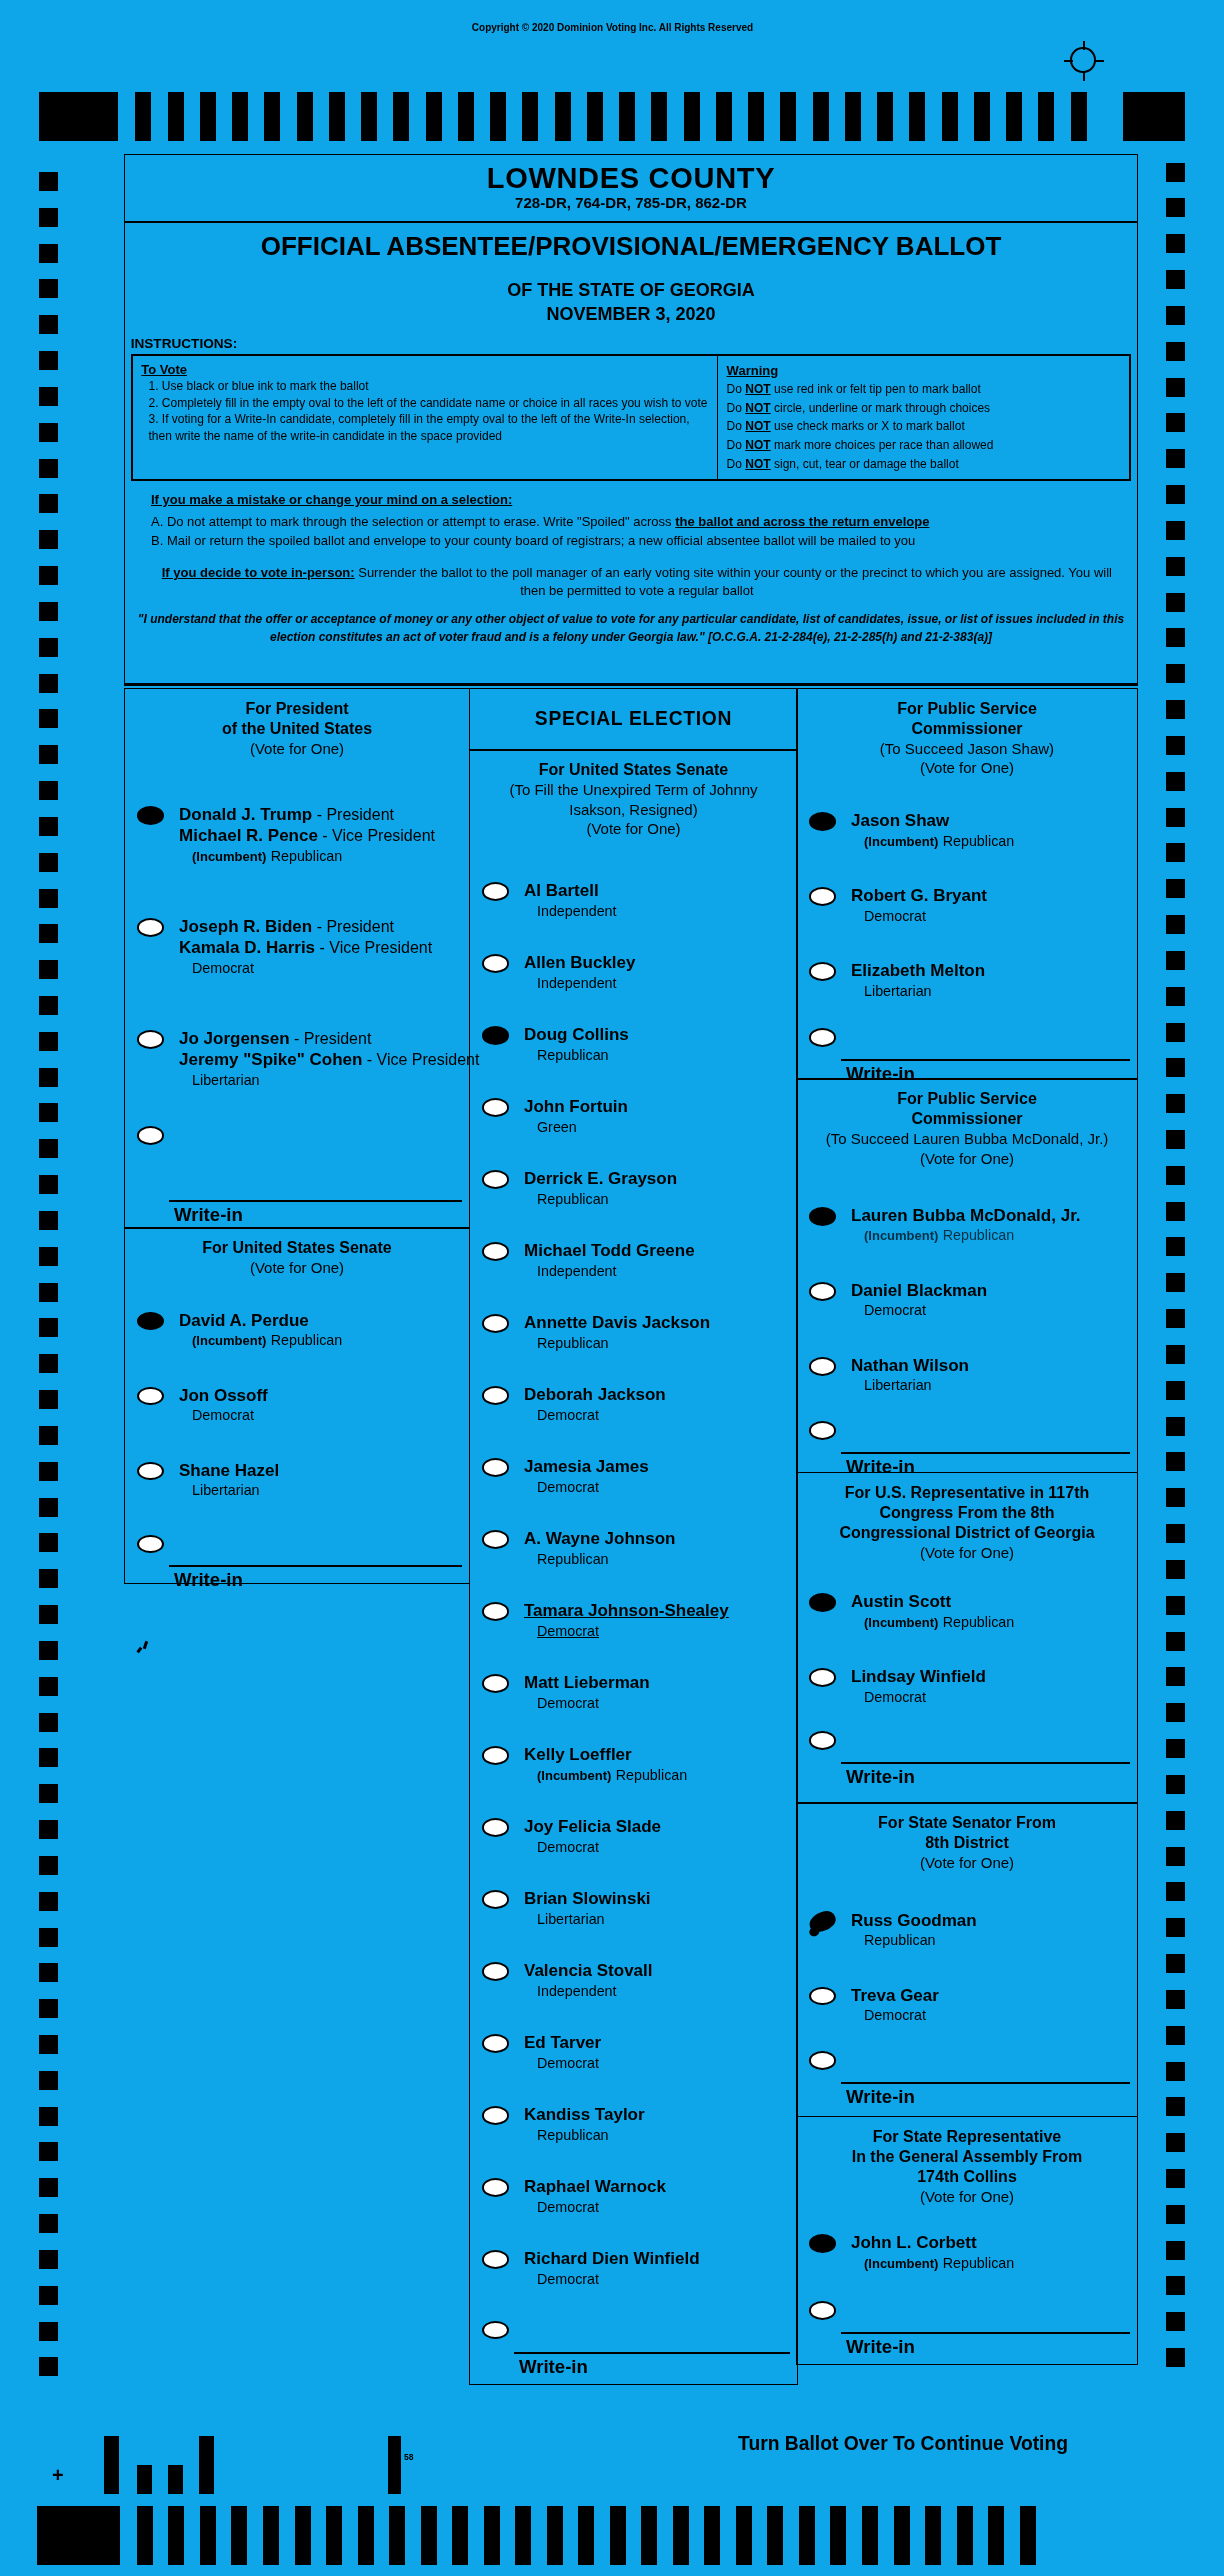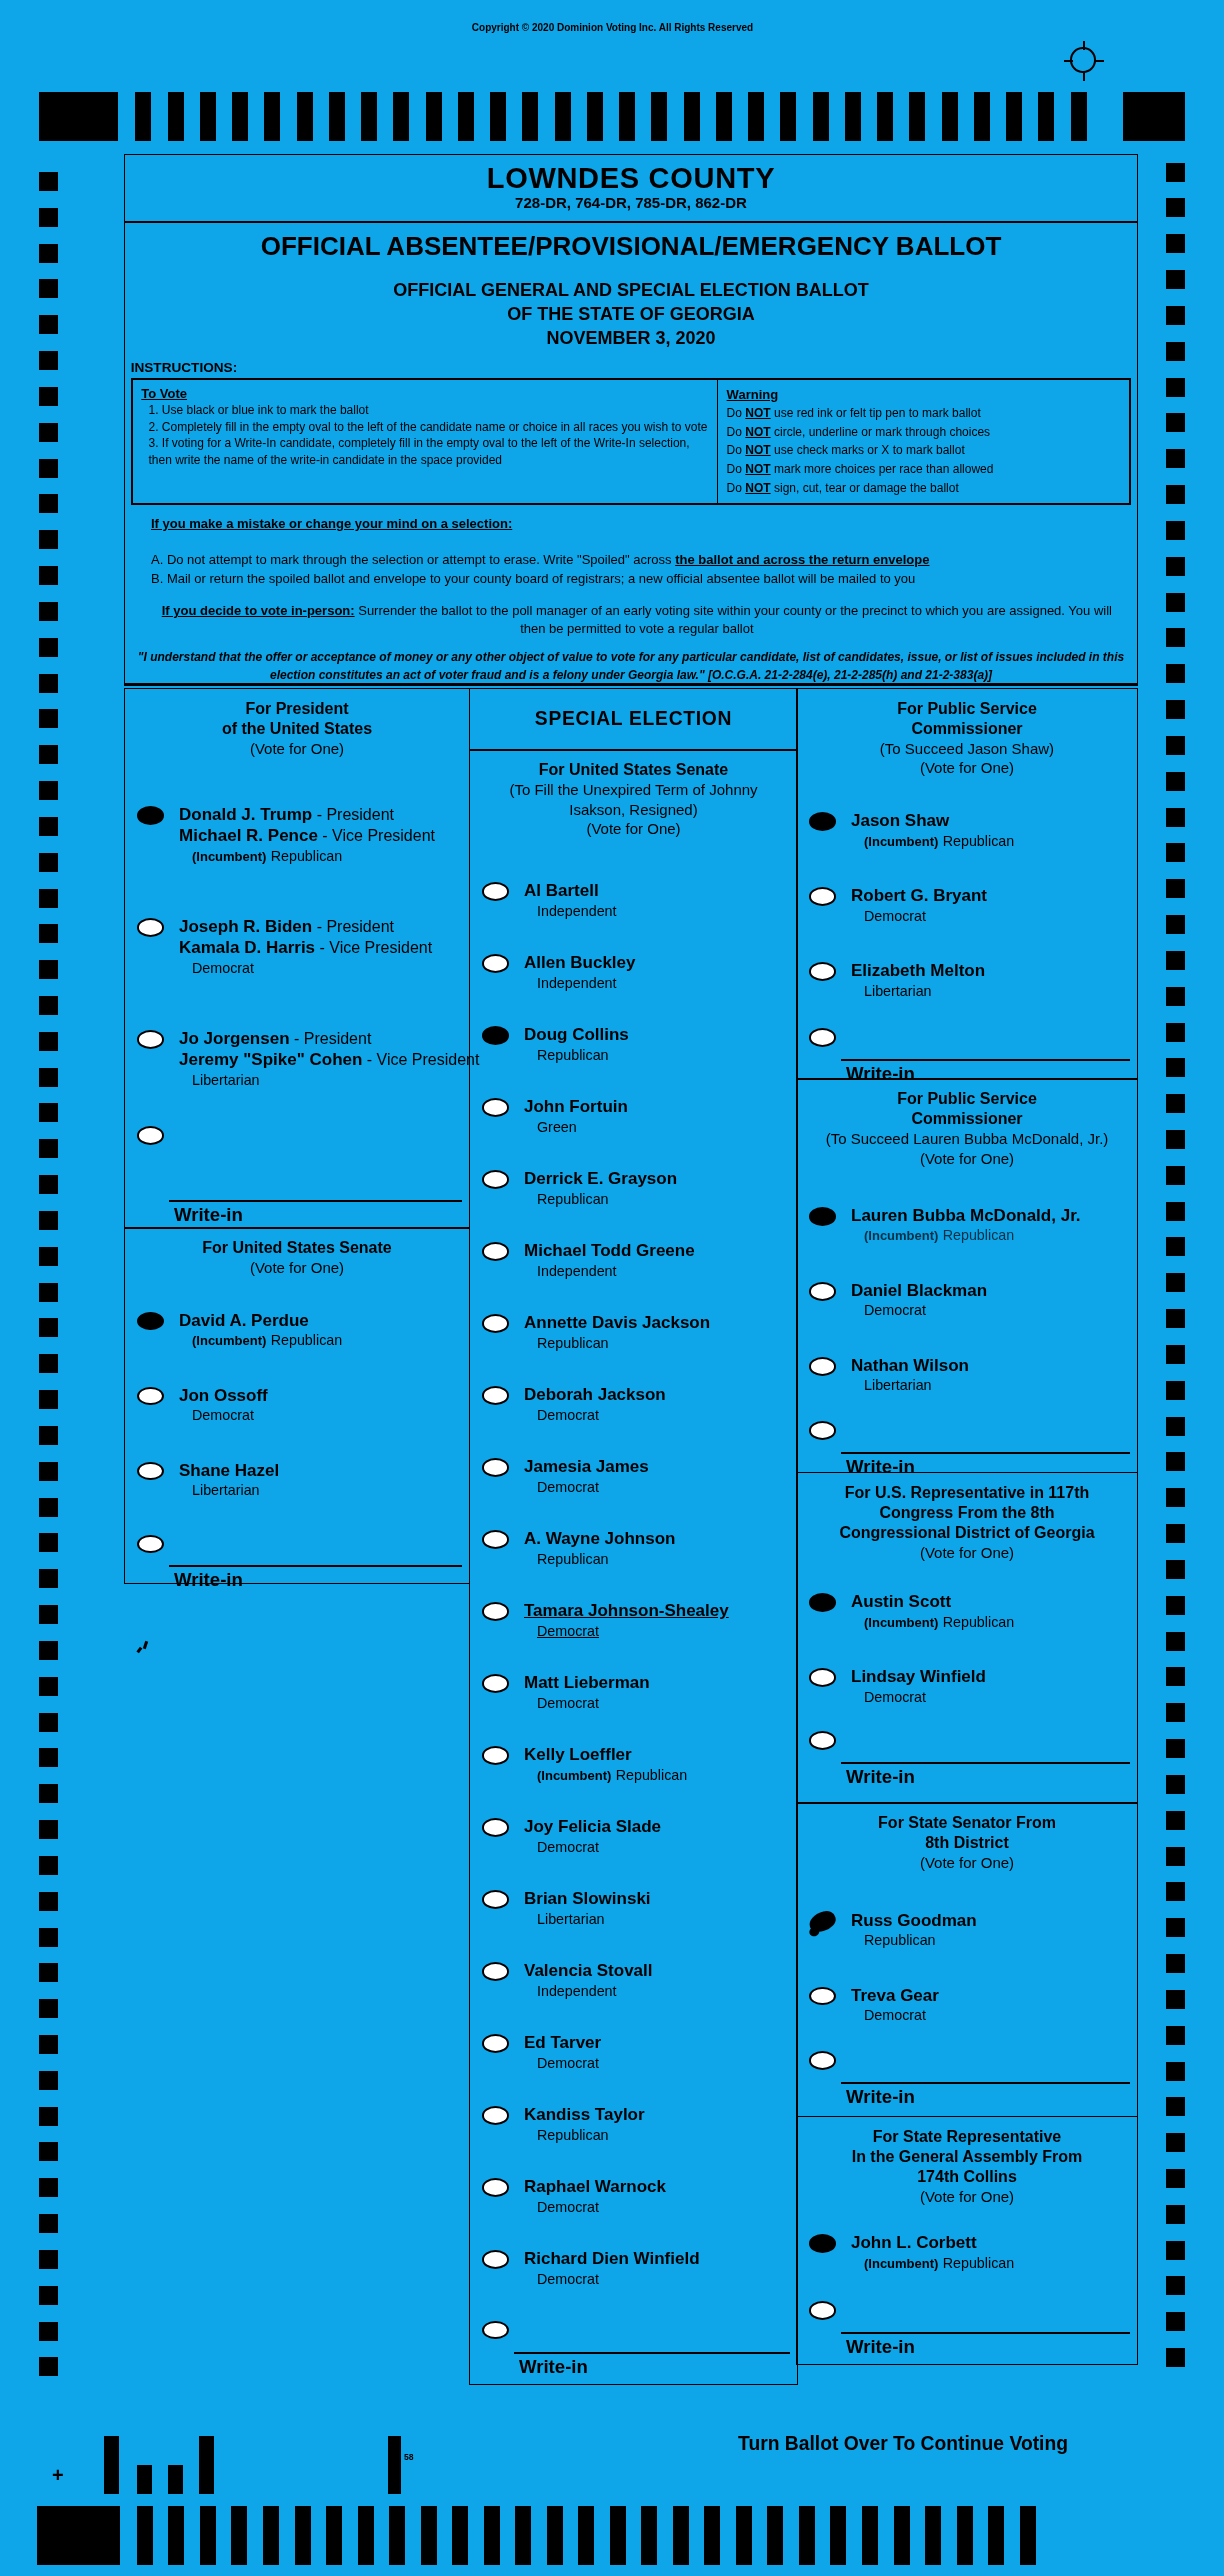--- a/index.html
+++ b/index.html
@@ -22,21 +22,21 @@
   .instr-label{margin:10px 0 2.9px;padding-left:5.7px;font-size:13.6px;font-weight:bold;}
   .instr-box{margin:0 5.7px;border:2.1px solid #000;display:flex;}
   .cell{padding:5.7px 8.6px;font-size:12px;line-height:16.5px;}
   .cell.tv{width:59%;border-right:1.4px solid #000;}
   .cell.wn{width:41%;line-height:18.6px;}
   .cell-title{font-size:13px;font-weight:bold;text-decoration:underline;}
   .tv-item{margin-left:7.2px;}
   .not{font-weight:bold;text-decoration:underline;}
   .mistake{padding:0 14.3px 0 26px;font-size:13px;line-height:18px;}
   .m-title{margin-top:10px;font-weight:bold;text-decoration:underline;}
-  .m-a{margin-top:18px;}
+  .m-a{margin-top:4px;}
   .m-em{font-weight:bold;text-decoration:underline;}
   .m-b{margin-top:1.4px;}
   .ip{margin-top:14.3px;text-align:center;}
   .ip-label{font-weight:bold;text-decoration:underline;}
   .felony{margin-top:10px;text-align:center;font-style:italic;font-size:12px;line-height:18px;font-weight:bold;}
   
   #contests{left:124px;top:689px;width:1017px;height:1720px;}
   .col{position:absolute;top:0;}
   .contest{border:1.4px solid #000;box-sizing:border-box;padding-top:10px;margin-top:-1.4px;position:relative;}
   .banner-sec{border:1.4px solid #000;box-sizing:border-box;margin-top:-1.4px;text-align:center;}
@@ -244,21 +244,20 @@
       <div class="sq" style="left: 1166px; top: 2348px;"></div>
     </div>
 
   <div class="abs header-box">
     <div class="county-box">
       <div class="county">LOWNDES COUNTY</div>
       <div class="precincts">728-DR, 764-DR, 785-DR, 862-DR</div>
     </div>
     <div class="ballot-title">OFFICIAL ABSENTEE/PROVISIONAL/EMERGENCY BALLOT</div>
     <div class="subs">
-      <div>OFFICIAL GENERAL AND SPECIAL ELECTION BALLOT</div>
       <div>OF THE STATE OF GEORGIA</div>
       <div>NOVEMBER 3, 2020</div>
     </div>
     <div class="instr-label">INSTRUCTIONS:</div>
     <div class="instr-box">
       <div class="cell tv">
         <div class="cell-title">To Vote</div>
         <div class="tv-item">1. Use black or blue ink to mark the ballot</div>
         <div class="tv-item">2. Completely fill in the empty oval to the left of the candidate name or choice in all races you wish to vote</div>
         <div class="tv-item">3. If voting for a Write-In candidate, completely fill in the empty oval to the left of the Write-In selection, then write the name of the write-in candidate in the space provided</div>

